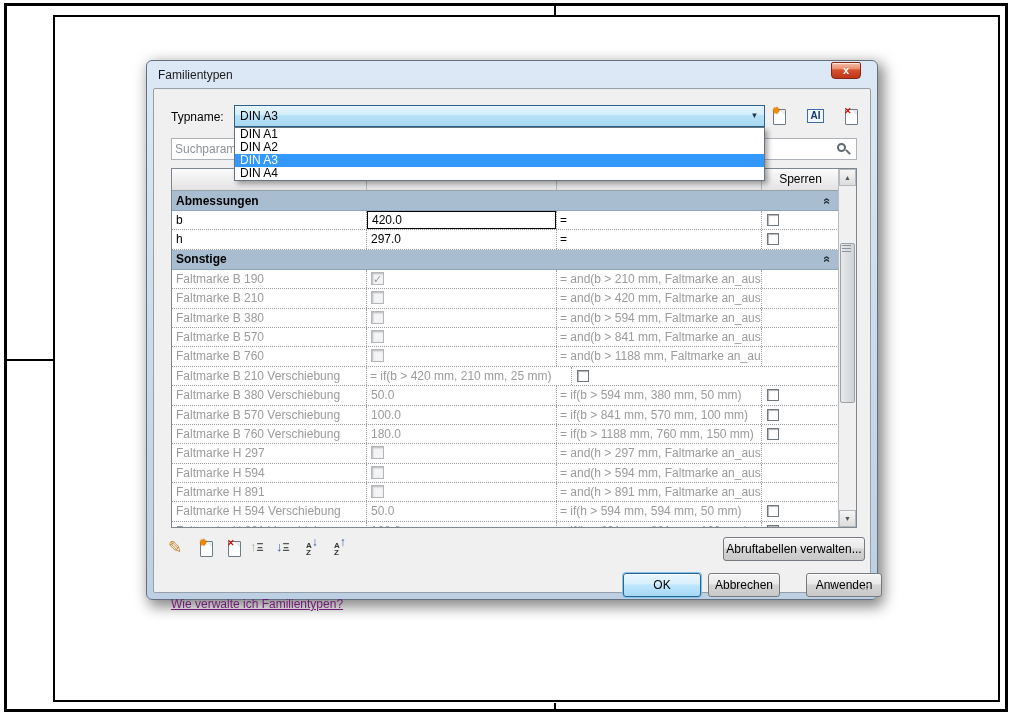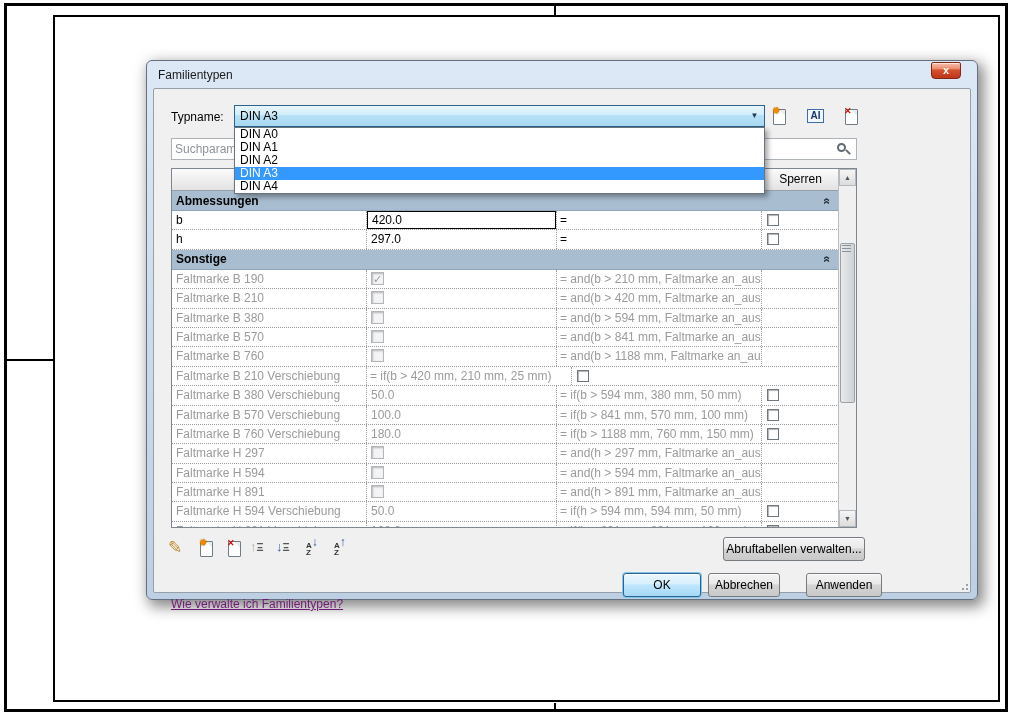--- a/index.html
+++ b/index.html
@@ -9,21 +9,21 @@
 
   
   .outer-border { position:absolute; left:4px; top:3px; width:1004px; height:709px; border:3px solid #000; }
   .sheet-border { position:absolute; left:53px; top:15px; width:947px; height:687px; border:2px solid #000; background:#fff; }
   .tick { position:absolute; background:#000; }
   .tick-top    { left:554px; top:6px;  width:2px;  height:9px; }
   .tick-bottom { left:554px; top:703px; width:2px; height:7px; }
   .tick-left   { left:7px;  top:359px; width:46px; height:2px; }
 
   
-  .dialog { position:absolute; left:146px; top:60px; width:832px; height:540px;
+  .dialog { position:absolute; left:146px; top:60px; width:732px; height:540px;
     background:linear-gradient(#dce8f5,#bdcfe2); border:1px solid #64707e; border-radius:6px;
     box-shadow:4px 5px 14px 2px rgba(40,40,40,.55); z-index:10; }
   .titlebar { position:absolute; left:0; top:0; right:0; height:27px; }
   .title-text { position:absolute; left:11px; top:7px; font-size:12px; color:#1a1a1a; }
   .close-btn { position:absolute; right:16px; top:1px; width:30px; height:17px;
     background:linear-gradient(#f7c0ae,#ea8a6b 40%,#d8532f 45%,#c23a1d 90%);
     border:1px solid #7e2714; border-radius:2px 2px 4px 4px; color:#fff; font-weight:bold;
     font-size:11px; line-height:14px; text-align:center; box-shadow:inset 0 1px 0 rgba(255,255,255,.6); cursor:pointer; }
   .client { position:absolute; left:6px; right:6px; top:27px; bottom:6px; background:#f0f0f0;
     border:1px solid #95a0ab; border-radius:2px; }
@@ -144,21 +144,20 @@
     <div class="client">
 
       <span class="lbl-typname">Typname:</span>
 
       <div class="combo">
         <span>DIN A3</span>
         <span class="combo-arrow">▼</span>
       </div>
 
       <div class="ddlist">
-          <div class="ditem">DIN A0</div>
           <div class="ditem">DIN A1</div>
           <div class="ditem">DIN A2</div>
           <div class="ditem sel">DIN A3</div>
           <div class="ditem">DIN A4</div>
         </div>
 
       <div class="mini-btn" style="left:615px;">
         <span class="pg">
             <span class="badge star">✹</span>
           </span>

